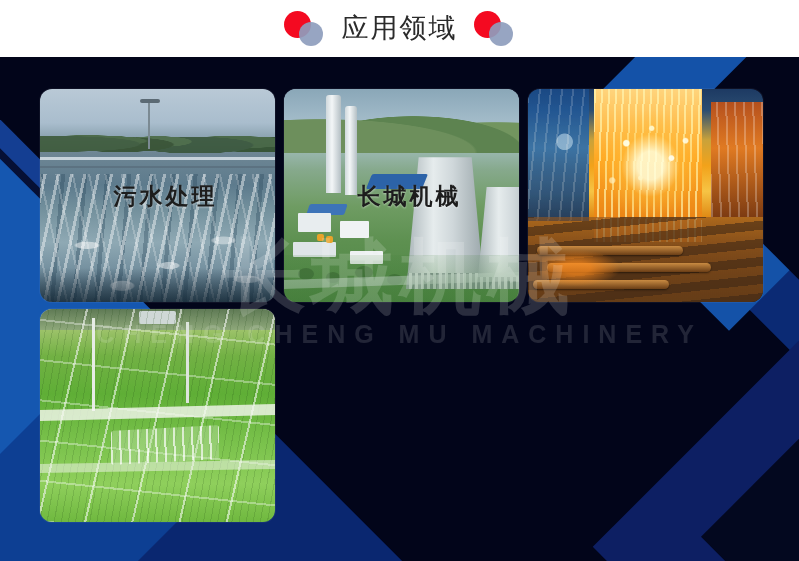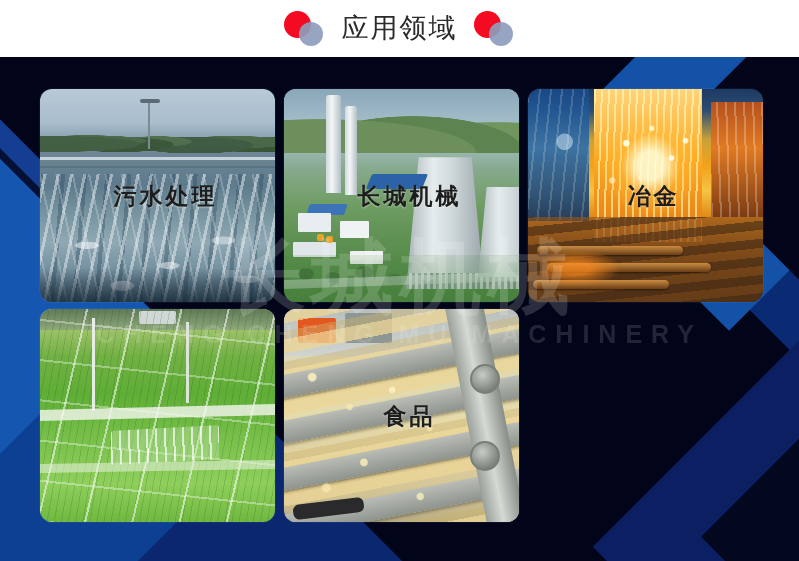--- a/index.html
+++ b/index.html
@@ -576,55 +576,36 @@
             <div class="pour"></div>
           <div class="glow"></div>
             <div class="spark"></div>
             <div class="rt"></div>
           <div class="bars"></div>
           <div class="bar" style="left:4%;bottom:22%;width:62%;"></div>
           <div class="bar" style="left:8%;bottom:14%;width:70%;"></div>
           <div class="bar" style="left:2%;bottom:6%;width:58%;"></div>
           <div class="cool"></div>
         </div>
-        <div class="label">冶金</div>
       </div>
 
       <div class="card">
         <div class="photo p-agri">
           <div class="top"></div>
             <div class="shed"></div>
           <div class="fine"></div>
             <div class="lines"></div>
           <div class="pole"></div>
             <div class="pole2"></div>
           <div class="path"></div>
             <div class="path2"></div>
           <div class="greenhouse"></div>
         </div>
       </div>
 
-      <div class="card">
-        <div class="photo p-food">
-          <div class="wall"></div>
-            <div class="orange"></div>
-            <div class="mach"></div>
-          <div class="crumbs"></div>
-          <div class="conveyor c1"></div>
-            <div class="conveyor c2"></div>
-          <div class="conveyor c3"></div>
-            <div class="conveyor c4"></div>
-          <div class="grain"></div>
-          <div class="rail"></div>
-          <div class="wheel w1"></div>
-            <div class="wheel w2"></div>
-          <div class="pipe"></div>
-        </div>
-        <div class="label">食品</div>
-      </div>
 
     </div>
   </div>
 
   <div class="watermark">
     <div class="wm-main">长城机械</div>
     <div class="wm-sub">CHENG CHENG MU MACHINERY</div>
   </div>
 
 </div>

